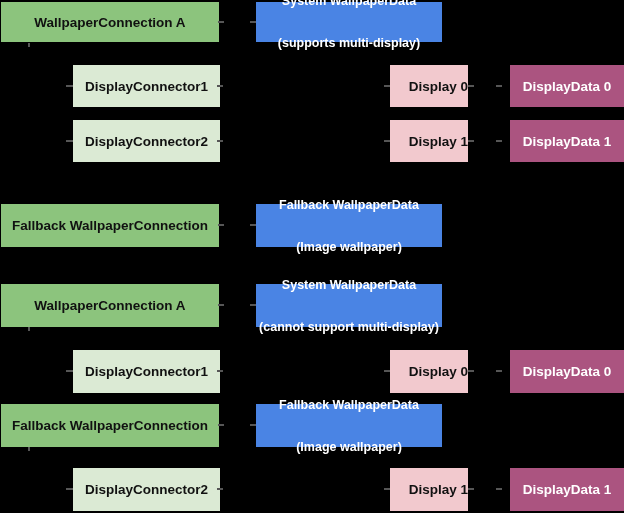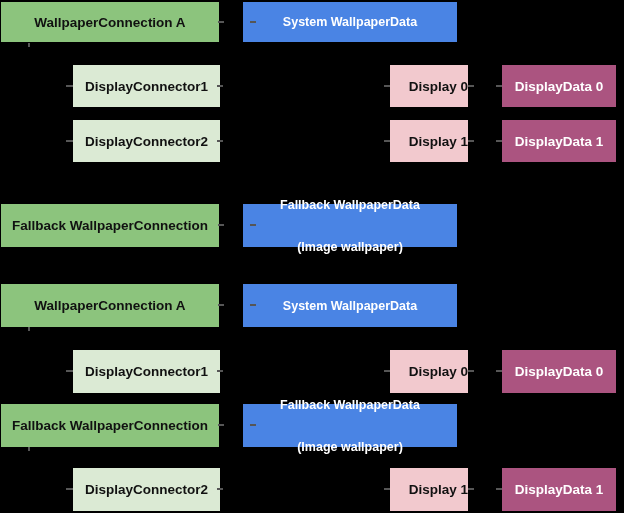--- a/index.html
+++ b/index.html
@@ -19,53 +19,54 @@
     text-align:center;
     font-weight:700;
     font-size:13.5px;
     line-height:17px;
     box-sizing:border-box;
     white-space:nowrap;
   }
   
   .col-a{left:1px;width:218px;}
   .col-b{left:73px;width:147px;}
-  .col-c{left:243px;width:214px;gap:24px;}
+  .col-c{left:256px;width:186px;gap:24px;}
   .col-d{left:390px;width:78px;}
   .col-e{left:502px;width:114px;}
   
   .r1{top:2px;height:40px;}
   .r2{top:65px;height:42px;}
   .r3{top:120px;height:42px;}
   .r4{top:204px;height:43px;}
   .r5{top:284px;height:43px;}
   .r6{top:350px;height:43px;}
   .r7{top:404px;height:43px;}
   .r8{top:468px;height:43px;}
   
   .t-connection{background:var(--connection-green,#8cc47d);color:#111;}
   .t-connector{background:var(--connector-light-green,#dbead4);color:#111;}
   .t-data{background:var(--wallpaper-data-blue,#4a84e4);color:#fff;font-size:12.5px;line-height:18px;}
   .t-display{background:var(--display-pink,#f2c9ce);color:#111;align-items:flex-end;}
-  .t-displaydata{background:var(--display-data-magenta,#ab5480);color:#fff;}
+  .t-displaydata{background:var(--display-data-magenta,#ab5480);color:#fff;margin-left:8px;}
   .tick{
     position:absolute;
     background:#565656;
   }
 </style>
 </head>
 <body>
 
 <div class="canvas">
 
   <div class="node t-connection col-a r1">
     <span>WallpaperConnection A</span>
   </div>
   <div class="node t-data col-c r1">
     <span>System WallpaperData</span>
+    <span>(supports multi-display)</span>
   </div>
 
   <div class="node t-connector col-b r2">
     <span>DisplayConnector1</span>
   </div>
   <div class="node t-display col-d r2">
     <span>Display 0</span>
   </div>
   <div class="node t-displaydata col-e r2">
     <span>DisplayData 0</span>
@@ -87,20 +88,21 @@
   <div class="node t-data col-c r4">
     <span>Fallback WallpaperData</span>
     <span>(Image wallpaper)</span>
   </div>
 
   <div class="node t-connection col-a r5">
     <span>WallpaperConnection A</span>
   </div>
   <div class="node t-data col-c r5">
     <span>System WallpaperData</span>
+    <span>(cannot support multi-display)</span>
   </div>
 
   <div class="node t-connector col-b r6">
     <span>DisplayConnector1</span>
   </div>
   <div class="node t-display col-d r6">
     <span>Display 0</span>
   </div>
   <div class="node t-displaydata col-e r6">
     <span>DisplayData 0</span>

